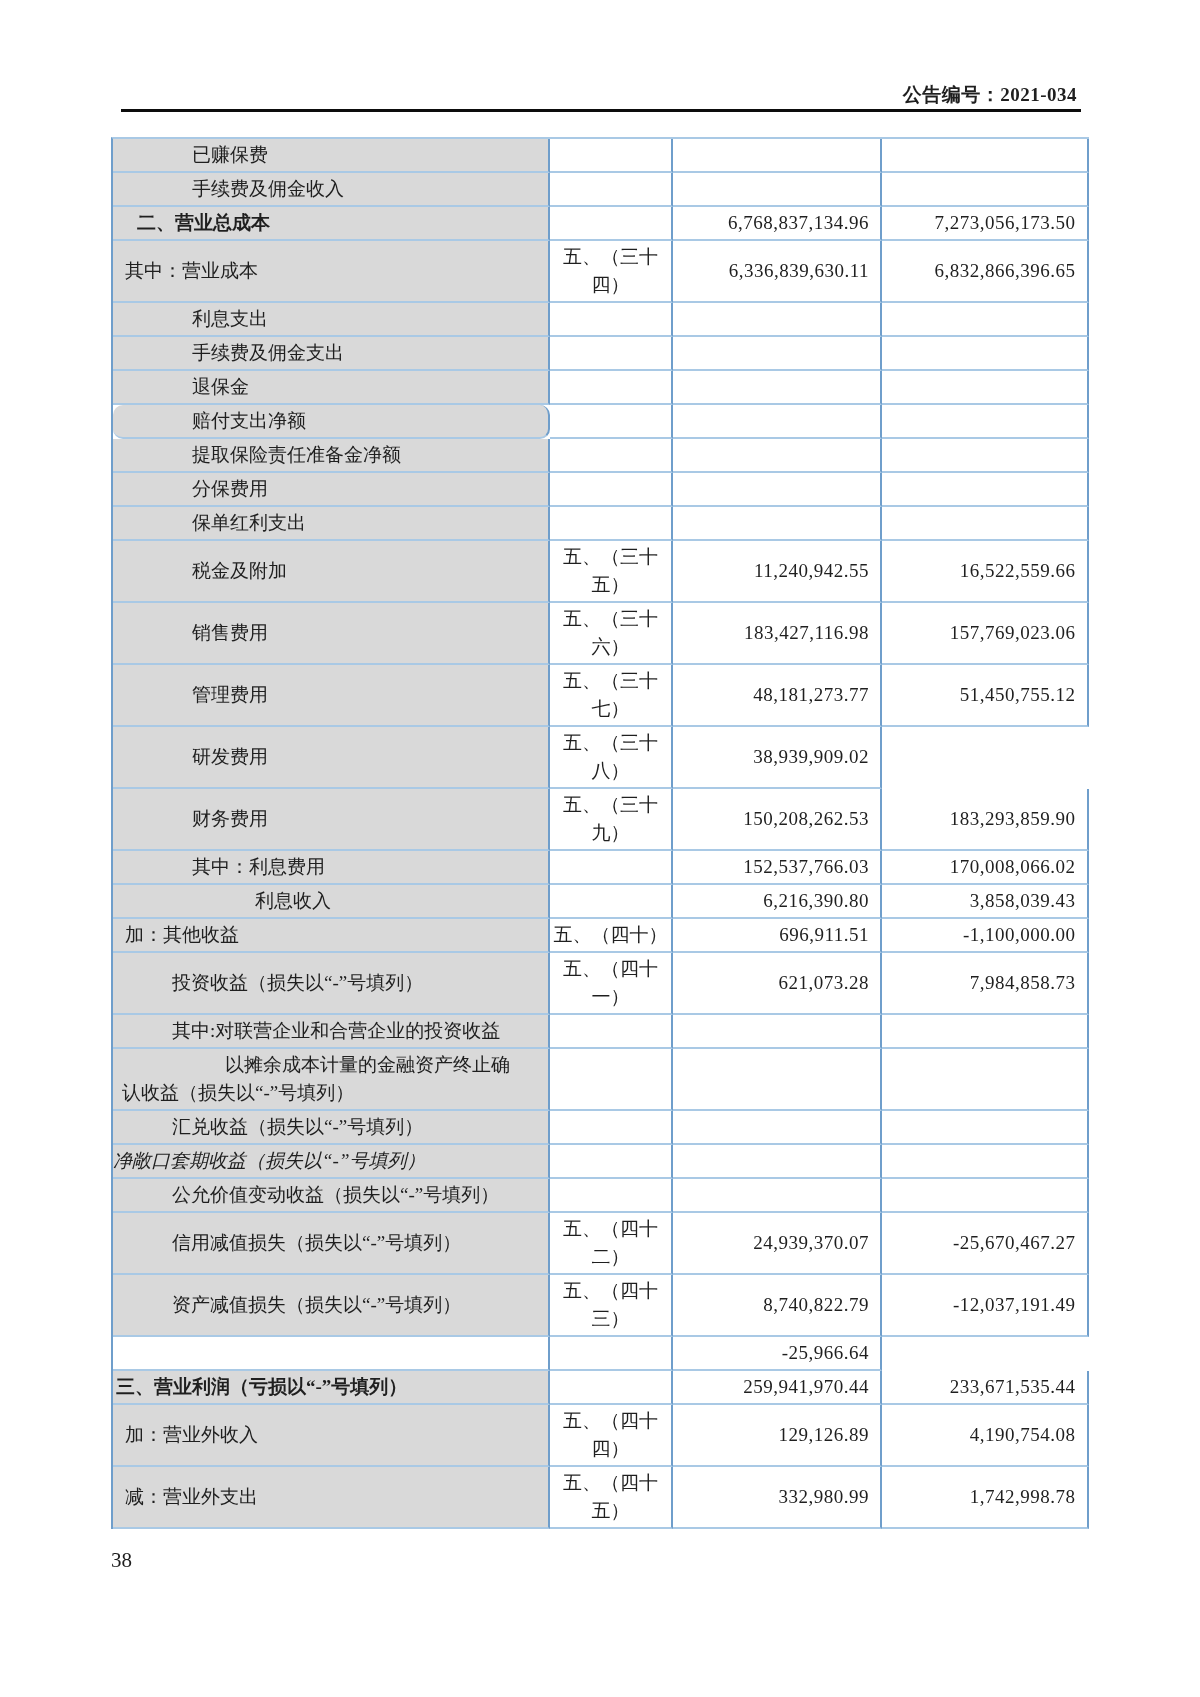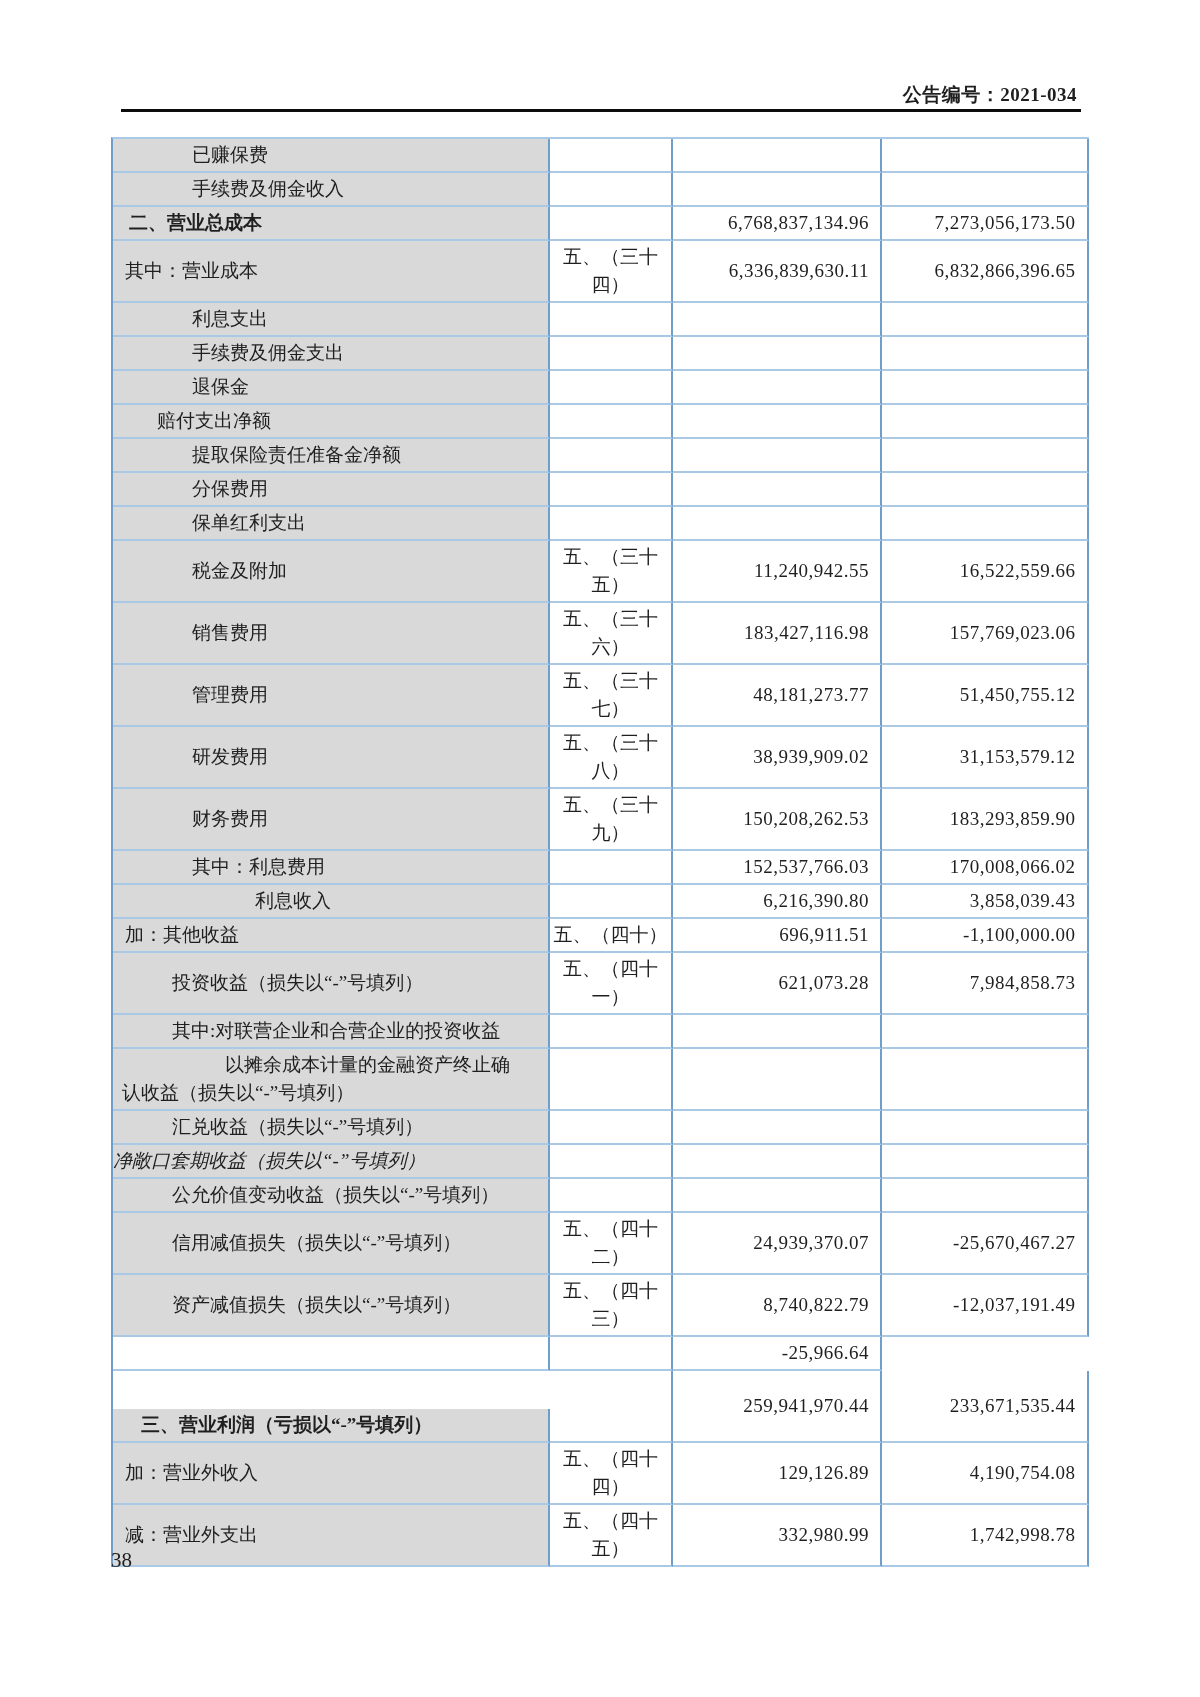--- a/index.html
+++ b/index.html
@@ -94,21 +94,21 @@
         <div class="cell c3"></div>
         <div class="cell c4"></div>
       </div>
       <div class="t-row">
         <div class="cell c1" style="padding-left: 79px;">手续费及佣金收入</div>
         <div class="cell c2"></div>
         <div class="cell c3"></div>
         <div class="cell c4"></div>
       </div>
       <div class="t-row">
-        <div class="cell c1 bold" style="padding-left: 16px;">二、营业总成本</div>
+        <div class="cell c1 bold" style="padding-left: 24px;">二、营业总成本</div>
         <div class="cell c2"></div>
         <div class="cell c3">6,768,837,134.96</div>
         <div class="cell c4">7,273,056,173.50</div>
       </div>
       <div class="t-row">
         <div class="cell c1" style="padding-left: 12px;">其中：营业成本</div>
         <div class="cell c2">五、（三十
 四）</div>
         <div class="cell c3">6,336,839,630.11</div>
         <div class="cell c4">6,832,866,396.65</div>
@@ -125,21 +125,21 @@
         <div class="cell c3"></div>
         <div class="cell c4"></div>
       </div>
       <div class="t-row">
         <div class="cell c1" style="padding-left: 79px;">退保金</div>
         <div class="cell c2"></div>
         <div class="cell c3"></div>
         <div class="cell c4"></div>
       </div>
       <div class="t-row">
-        <div class="cell c1" style="padding-left: 44px;">赔付支出净额</div>
+        <div class="cell c1" style="padding-left: 79px; border-radius: 10px;">赔付支出净额</div>
         <div class="cell c2"></div>
         <div class="cell c3"></div>
         <div class="cell c4"></div>
       </div>
       <div class="t-row">
         <div class="cell c1" style="padding-left: 79px;">提取保险责任准备金净额</div>
         <div class="cell c2"></div>
         <div class="cell c3"></div>
         <div class="cell c4"></div>
       </div>
@@ -174,21 +174,20 @@
         <div class="cell c2">五、（三十
 七）</div>
         <div class="cell c3">48,181,273.77</div>
         <div class="cell c4">51,450,755.12</div>
       </div>
       <div class="t-row">
         <div class="cell c1" style="padding-left: 79px;">研发费用</div>
         <div class="cell c2">五、（三十
 八）</div>
         <div class="cell c3">38,939,909.02</div>
-        <div class="cell c4">31,153,579.12</div>
       </div>
       <div class="t-row">
         <div class="cell c1" style="padding-left: 79px;">财务费用</div>
         <div class="cell c2">五、（三十
 九）</div>
         <div class="cell c3">150,208,262.53</div>
         <div class="cell c4">183,293,859.90</div>
       </div>
       <div class="t-row">
         <div class="cell c1" style="padding-left: 79px;">其中：利息费用</div>
@@ -259,21 +258,21 @@
 三）</div>
         <div class="cell c3">8,740,822.79</div>
         <div class="cell c4">-12,037,191.49</div>
       </div>
       <div class="t-row">
         <div class="cell c2"></div>
         <div class="cell c3"></div>
         <div class="cell c4">-25,966.64</div>
       </div>
       <div class="t-row">
-        <div class="cell c1 bold" style="padding-left: 28px; margin-top: 38px;">三、营业利润（亏损以“-”号填列）</div>
+        <div class="cell c1 bold" style="padding-left: 3px;">三、营业利润（亏损以“-”号填列）</div>
         <div class="cell c2"></div>
         <div class="cell c3">259,941,970.44</div>
         <div class="cell c4">233,671,535.44</div>
       </div>
       <div class="t-row">
         <div class="cell c1" style="padding-left: 12px;">加：营业外收入</div>
         <div class="cell c2">五、（四十
 四）</div>
         <div class="cell c3">129,126.89</div>
         <div class="cell c4">4,190,754.08</div>

